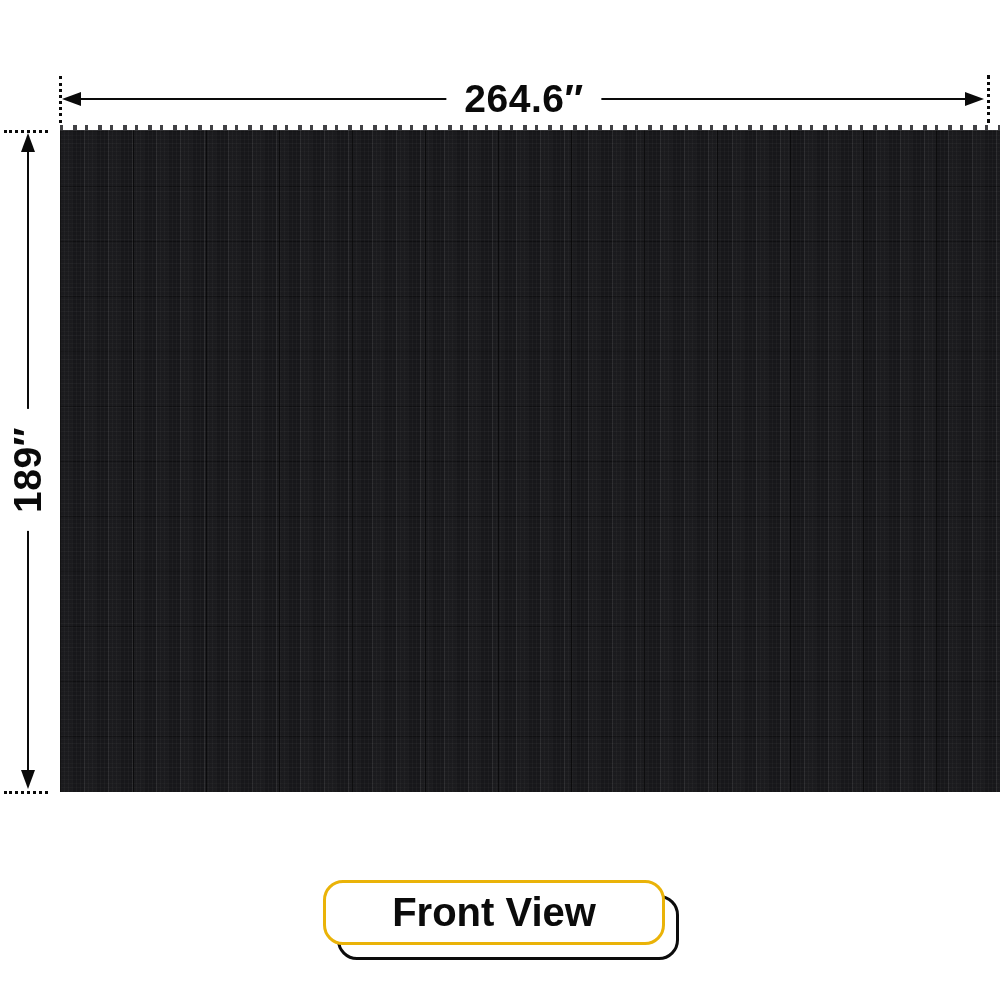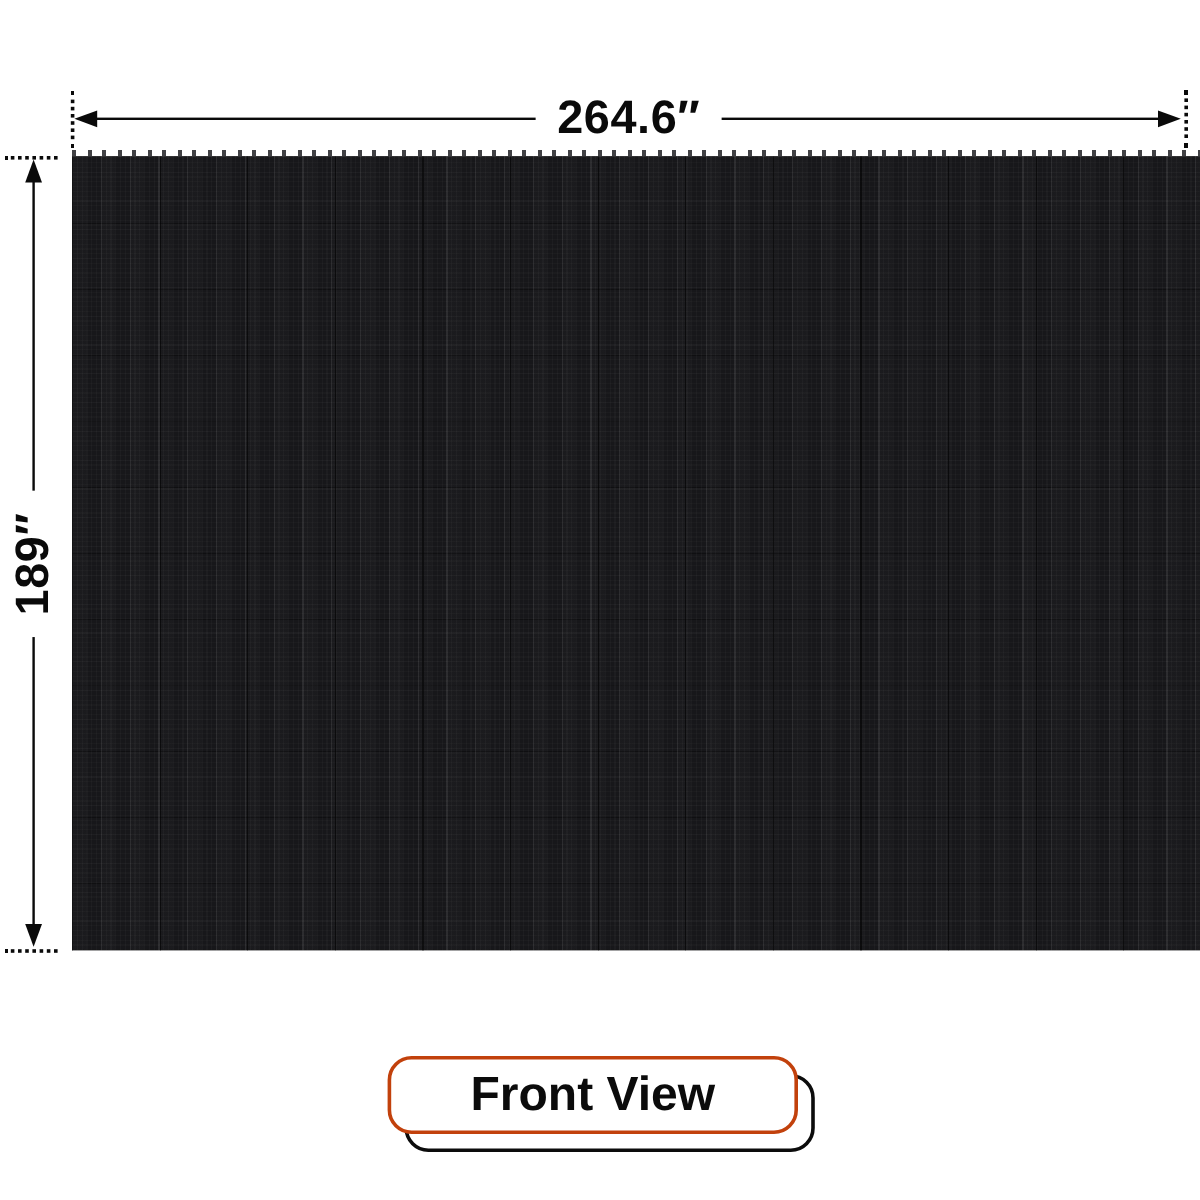--- a/index.html
+++ b/index.html
@@ -99,21 +99,21 @@
     background: #ffffff;
     border: 3px solid #0c0c0c;
     border-radius: 20px;
     z-index: 1;
   }
   .badge-main {
     position: absolute;
     left: 323px; top: 880px;
     width: 342px; height: 65px;
     background: #ffffff;
-    border: 3px solid #c2410c;
+    border: 3px solid #eab308;
     border-radius: 20px;
     z-index: 2;
     display: flex;
     align-items: center;
     justify-content: center;
     font-weight: bold;
     font-size: 40px;
     color: #0b0b0b;
     cursor: pointer;
   }

